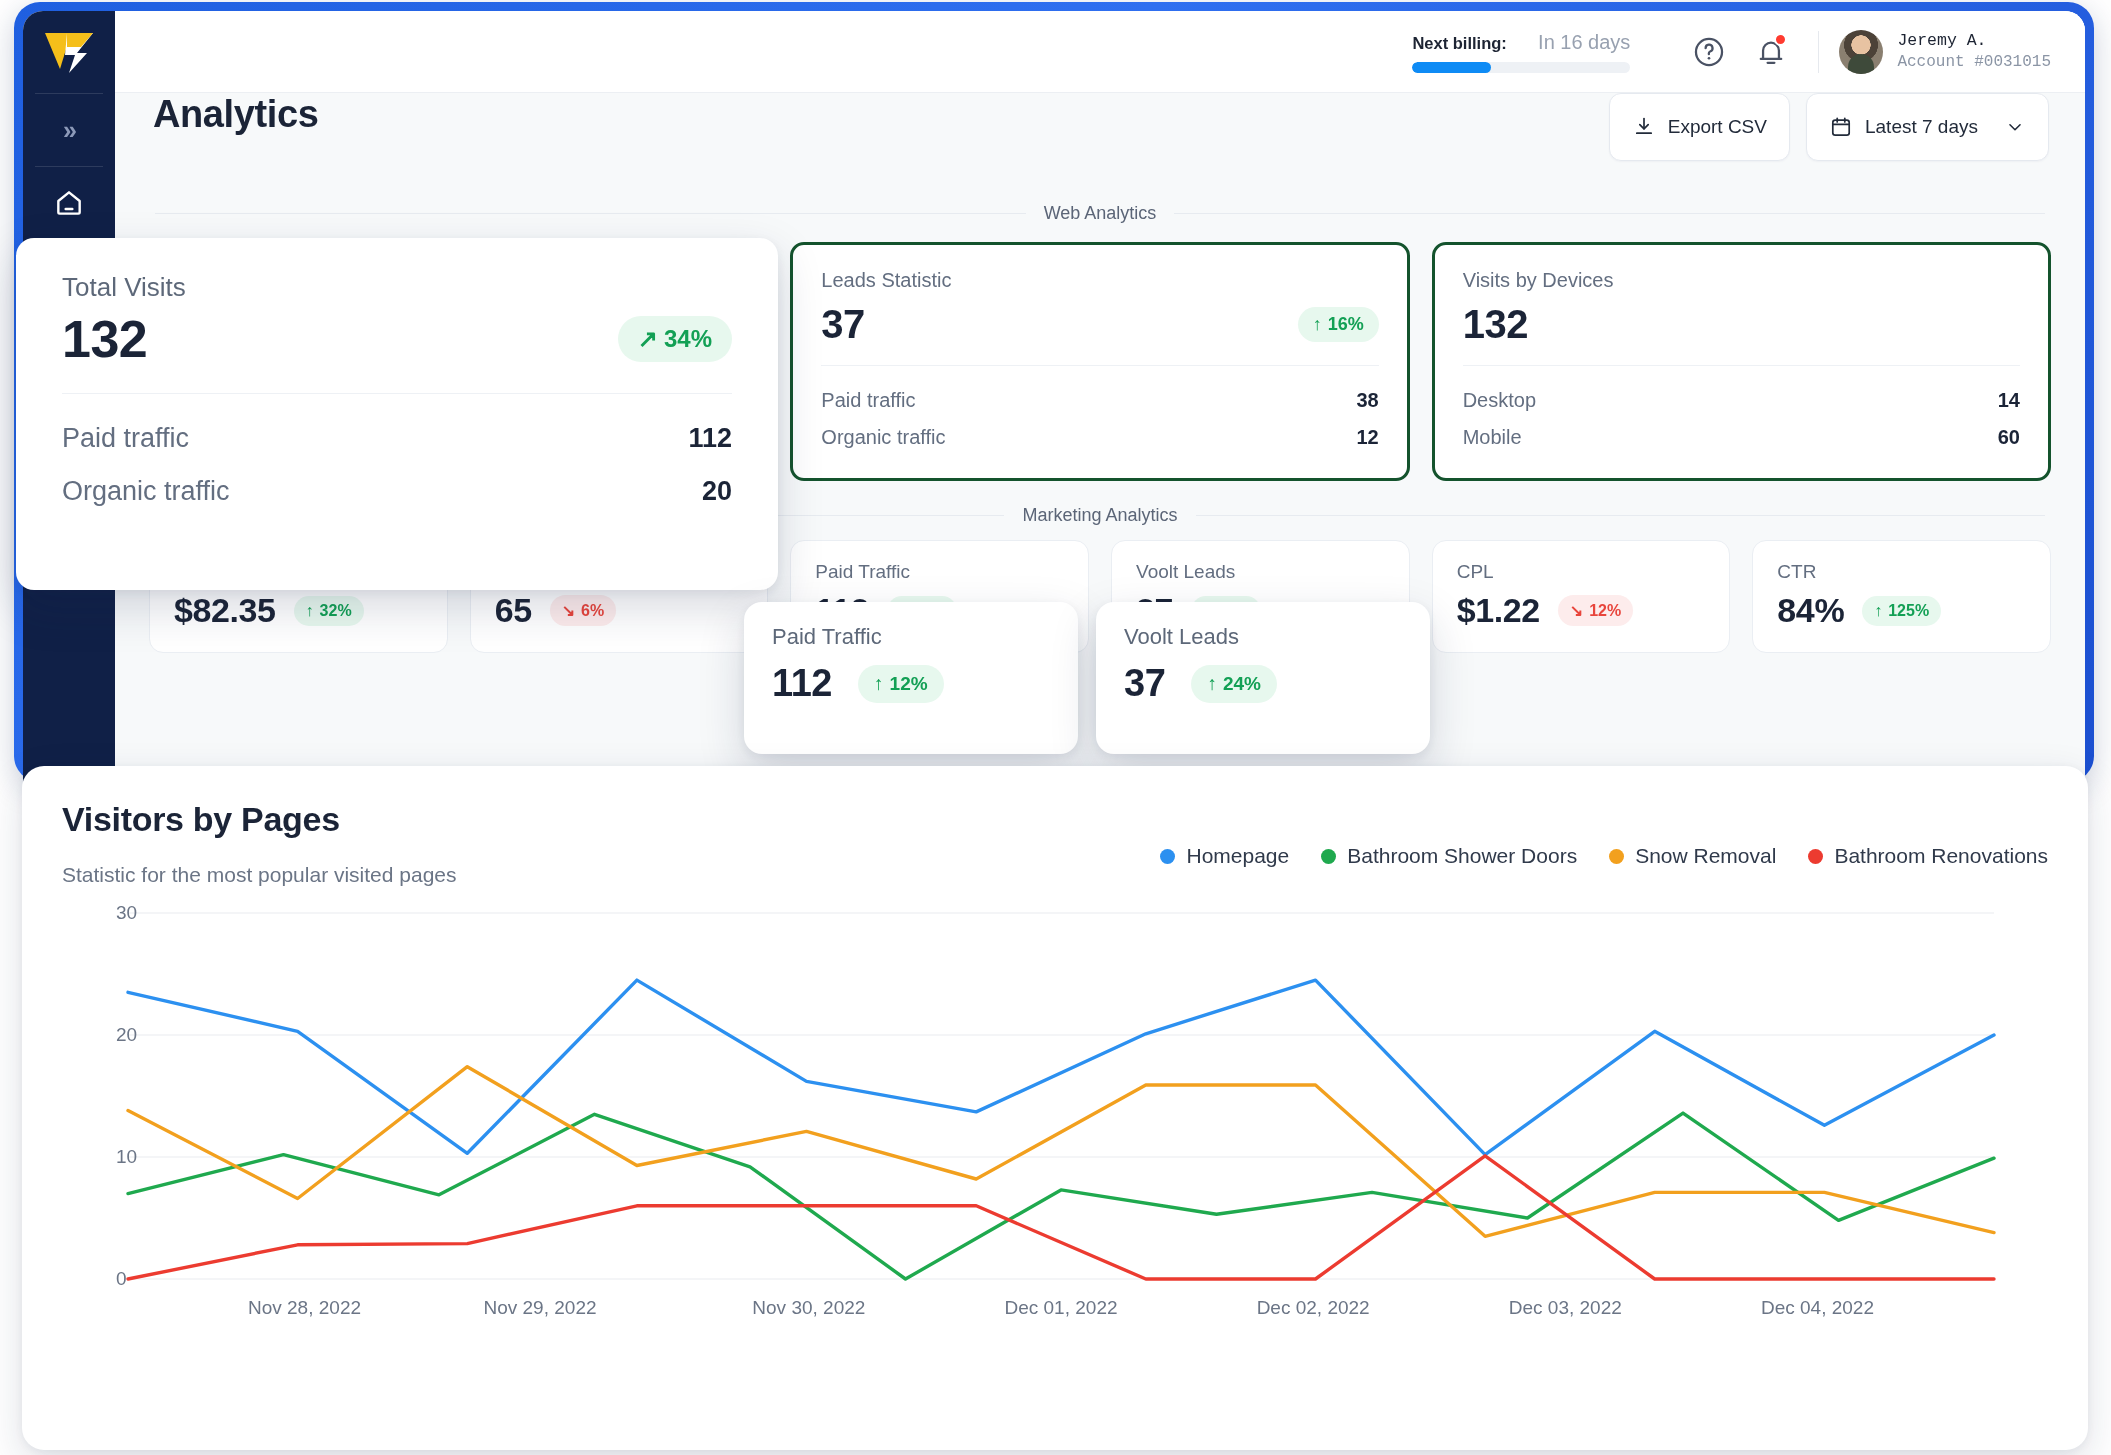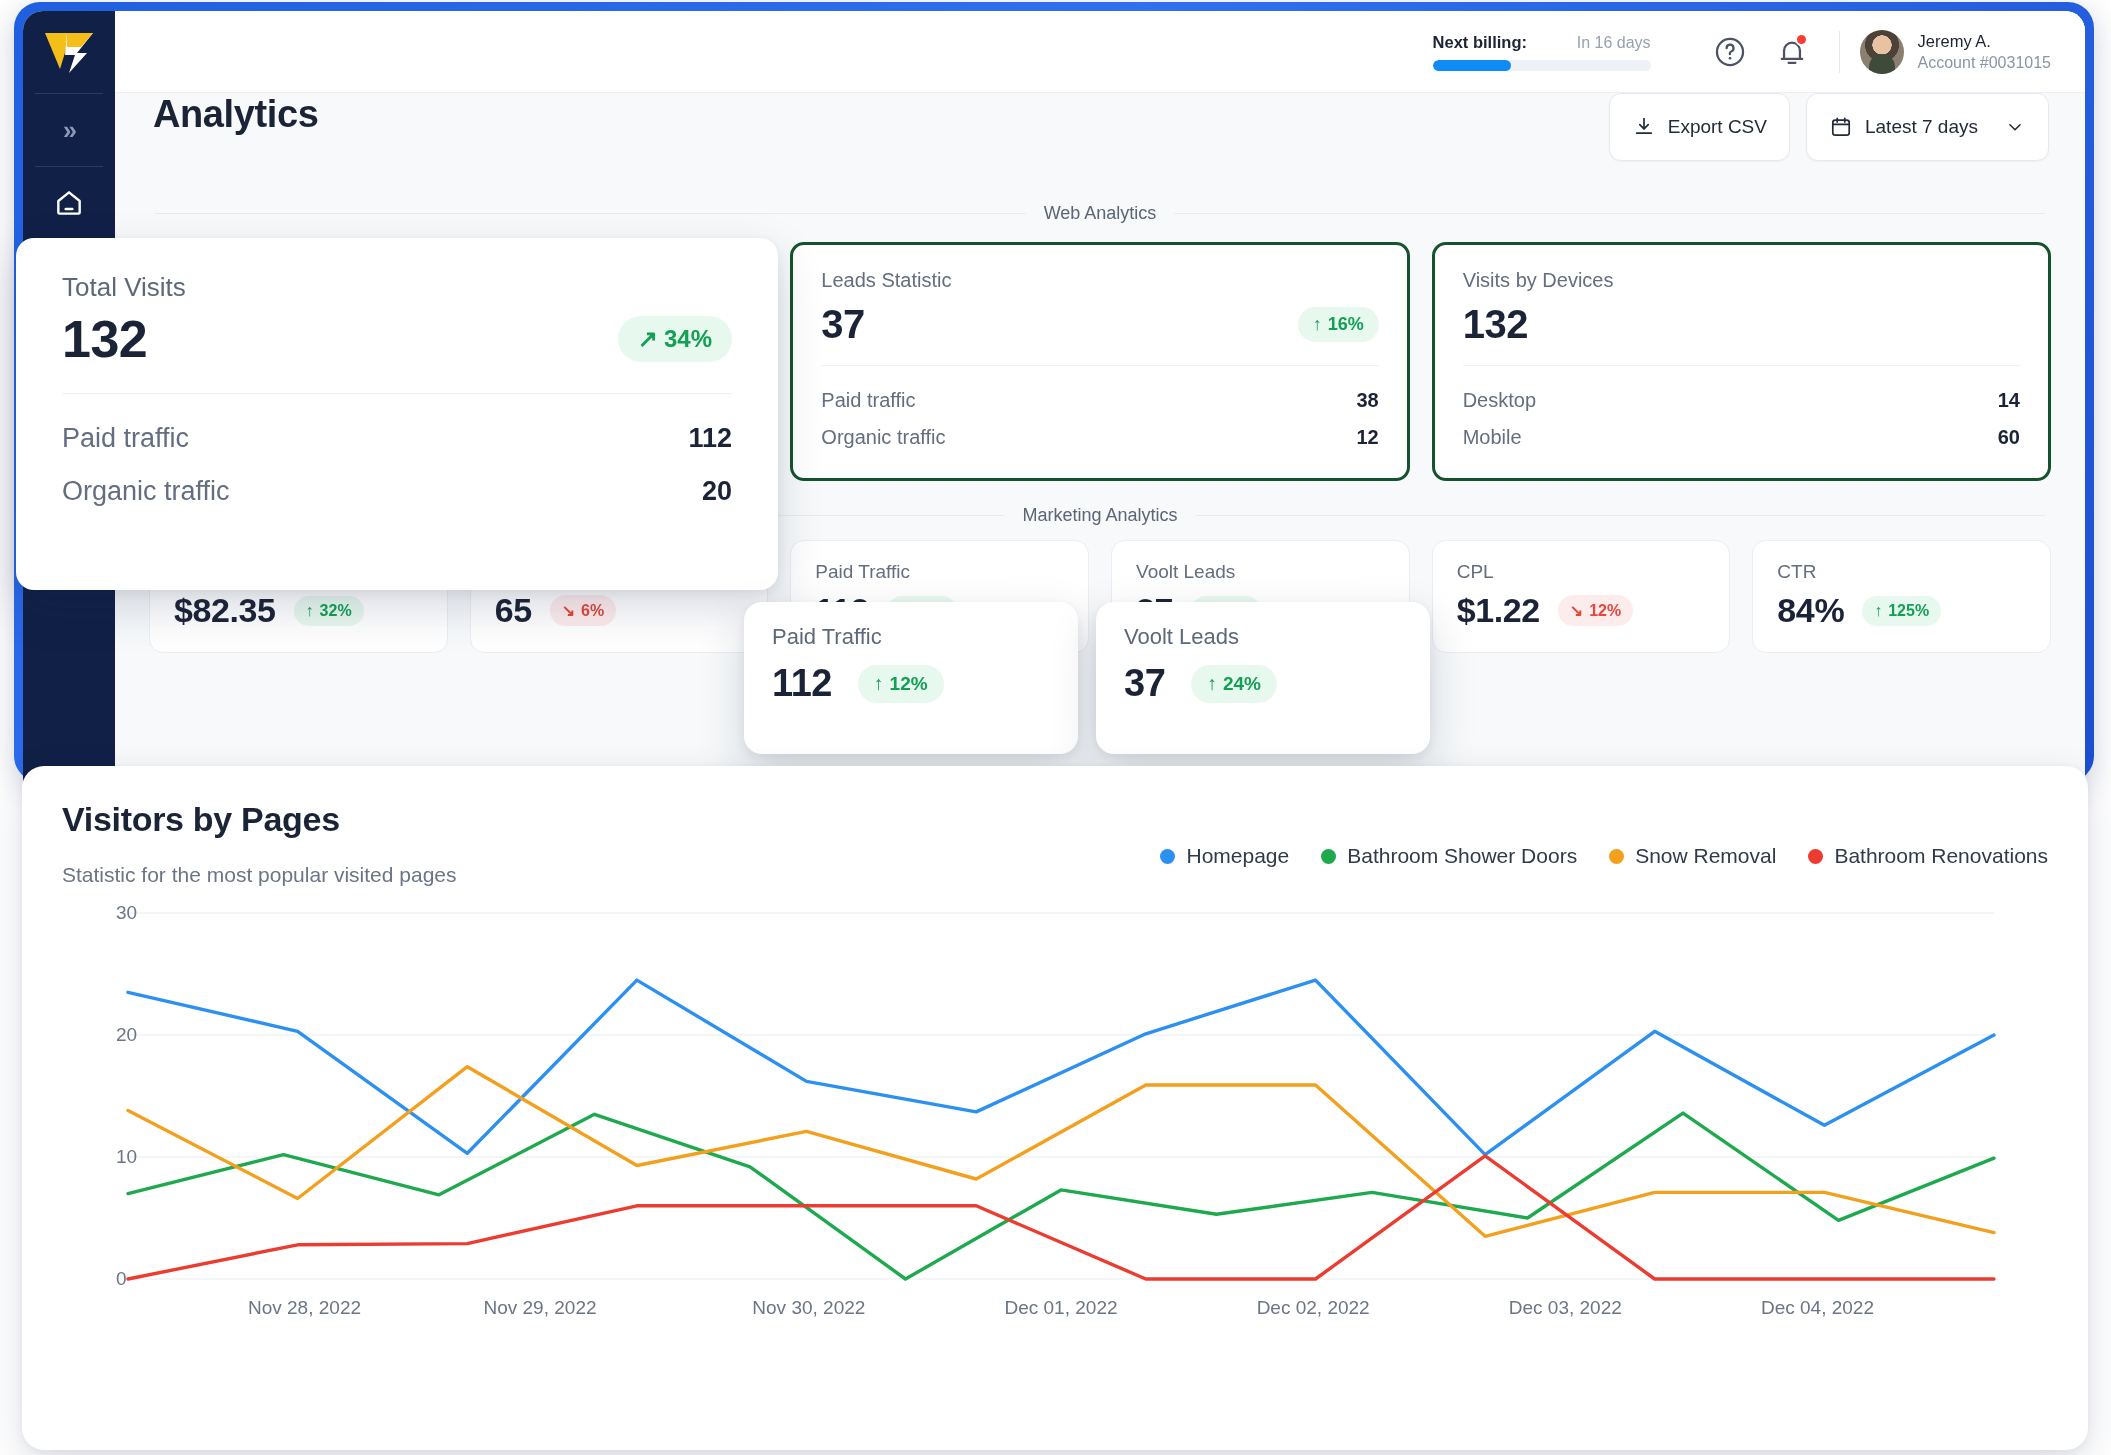--- a/index.html
+++ b/index.html
@@ -46,27 +46,27 @@
   .app { position: absolute; left: 92px; top: 0; right: 0; bottom: 0; background:#f7f9fa; }
 
   
   .topbar {
     height: 82px; background: #ffffff; border-bottom: 1px solid #eceff3;
     display: flex; align-items: center; justify-content: flex-end; padding-right: 34px;
   }
   .billing { width: 218px; margin-right: 40px; }
   .billing-row { display:flex; justify-content:space-between; align-items:baseline; }
   .billing-label { font-size: 16.5px; color:#1d2433; font-weight:600; }
-  .billing-days { font-size: 16px; color:#98a1b0; }
+  .billing-days { font-size: 20px; color:#98a1b0; }
   .billing-bar { margin-top: 8px; height: 11px; border-radius: 7px; background:#eef1f5; overflow:hidden; }
   .billing-fill { height:100%; width: 36%; background:#0e8bf5; border-radius:7px; }
   .ic-btn { width: 46px; height:46px; display:flex; align-items:center; justify-content:center; margin-left: 16px; position:relative; color:#4a5264;}
   .bell-dot { position:absolute; right:7px; top:4px; width:13px; height:13px; border-radius:50%; background:#ff3b30; border:2px solid #fff;}
   .vsep { width:1px; height:42px; background:#e6e9ee; margin: 0 20px 0 24px; }
-  .user { display:flex; align-items:flex-start; }
+  .user { display:flex; align-items:flex-start;font-family:Liberation Mono, monospace; }
   .avatar {
     width:44px; height:44px; border-radius:50%; margin-right:14px; overflow:hidden;
     background: radial-gradient(circle at 50% 34%, #e8c3a2 0 26%, #4c4238 27% 46%, #8a7f70 47% 100%);
     position:relative;
   }
   .avatar:after{ content:""; position:absolute; left:50%; top:56%; transform:translateX(-50%); width:26px; height:22px; border-radius:13px 13px 4px 4px; background:#3e4a3a;}
   .user-name { font-size: 16.5px; color:#1d2433; line-height:1.35; }
   .user-acct { font-size: 16px; color:#8b95a5; line-height:1.35; }
 
   

